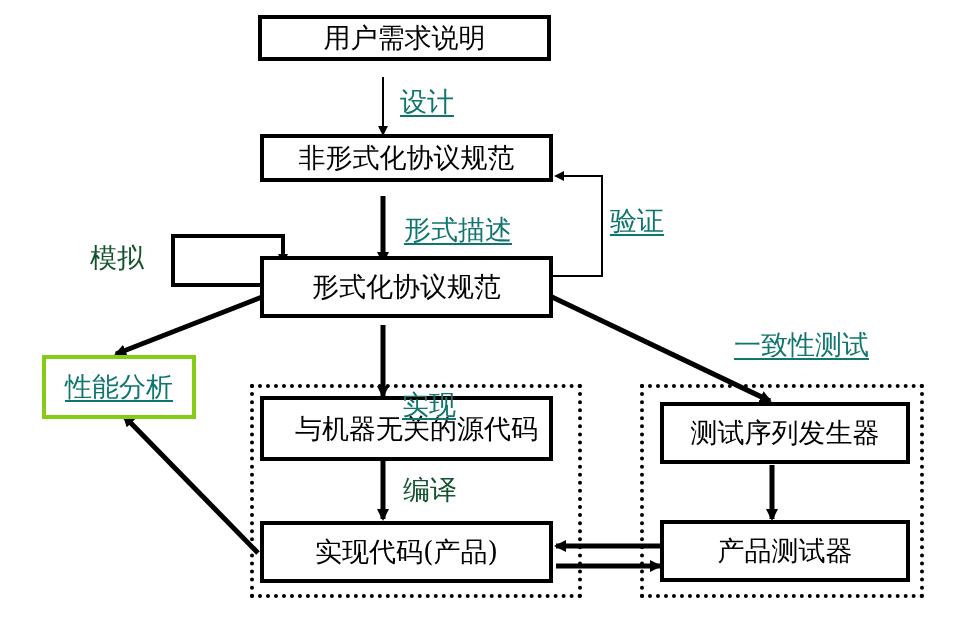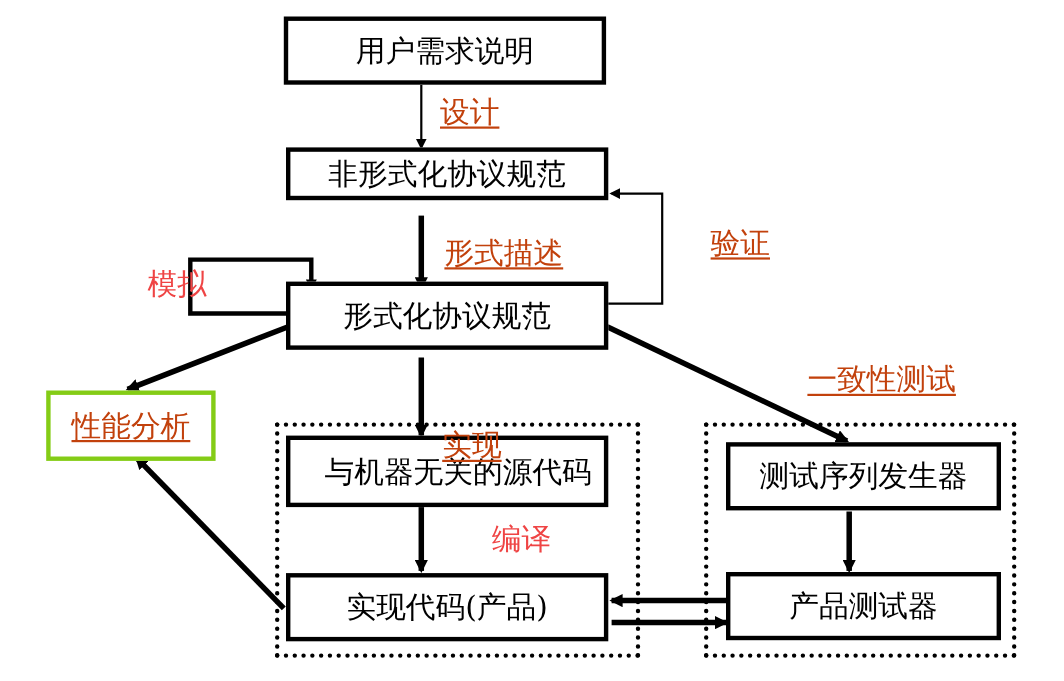--- a/index.html
+++ b/index.html
@@ -4,22 +4,22 @@
 <style>
   html, body { margin:0; padding:0; background:#ffffff; }
   body { width:967px; height:619px; position:relative; overflow:hidden;
          font-family:"DejaVu Serif","Liberation Serif",serif; }
   svg.wires { position:absolute; left:0; top:0; }
   .box { position:absolute; box-sizing:border-box; border:4px solid #000; background:#fff;
          display:flex; align-items:center; justify-content:center;
          font-size:27px; color:#000; white-space:nowrap; }
   .perf { border:4px solid #84cc16; }
   .label { position:absolute; font-size:27px; white-space:nowrap; }
-  .link { color:#c2410c; text-decoration:underline; text-underline-offset:4px; text-decoration-thickness:2px; }
-  .plain { color:#ef4444;margin-left:44px; }
+  .link { color:#0f766e; text-decoration:underline; text-underline-offset:4px; text-decoration-thickness:2px; }
+  .plain { color:#14532d; }
   .group { position:absolute; box-sizing:border-box; border:4px dotted #000; }
 </style>
 </head>
 <body>
 
 <svg class="wires" width="967" height="619">
   <defs>
     <marker id="ah" markerWidth="10" markerHeight="10" refX="8" refY="5" orient="auto" markerUnits="userSpaceOnUse">
       <path d="M0,0 L10,5 L0,10 z" fill="#000"></path>
     </marker>
@@ -49,21 +49,21 @@
   <line x1="772" y1="465" x2="772" y2="519" stroke="#000" stroke-width="5" marker-end="url(#ahs)"></line>
 
   <line x1="660" y1="546" x2="556" y2="546" stroke="#000" stroke-width="5" marker-end="url(#ahs)"></line>
 
   <line x1="556" y1="566" x2="660" y2="566" stroke="#000" stroke-width="5" marker-end="url(#ahs)"></line>
 </svg>
 
 <div class="group" style="left:250px; top:384px; width:332px; height:214px;"></div>
 <div class="group" style="left:640px; top:384px; width:284px; height:214px;"></div>
 
-<div class="box" style="left:258px; top:15px; width:293px; height:62px;">
+<div class="box" style="left:258px; top:15px; width:293px; height:46px;">
   <span>用户需求说明</span>
 </div>
 <div class="box" style="left:260px; top:134px; width:293px; height:48px;">
   <span>非形式化协议规范</span>
 </div>
 <div class="box" style="left:260px; top:256px; width:293px; height:62px;">
   <span>形式化协议规范</span>
 </div>
 <div class="box perf" style="left:42px; top:355px; width:154px; height:64px;">
   <span class="link">性能分析</span>
@@ -76,17 +76,17 @@
 </div>
 <div class="box" style="left:660px; top:402px; width:250px; height:62px;">
   <span>测试序列发生器</span>
 </div>
 <div class="box" style="left:660px; top:520px; width:250px; height:62px;">
   <span>产品测试器</span>
 </div>
 
 <div class="label link" style="left:400px; top:84px;">设计</div>
 <div class="label link" style="left:404px; top:212px;">形式描述</div>
-<div class="label link" style="left:610px; top:203px;margin-left:36px;">验证</div>
+<div class="label link" style="left:610px; top:203px;">验证</div>
 <div class="label plain" style="left:90px; top:240px;">模拟</div>
 <div class="label link" style="left:402px; top:342px;margin-top:45px;">实现</div>
 <div class="label plain" style="left:403px; top:472px;">编译</div>
 <div class="label link" style="left:734px; top:327px;text-align:center;">一致性测试</div>
 
 </body></html>

